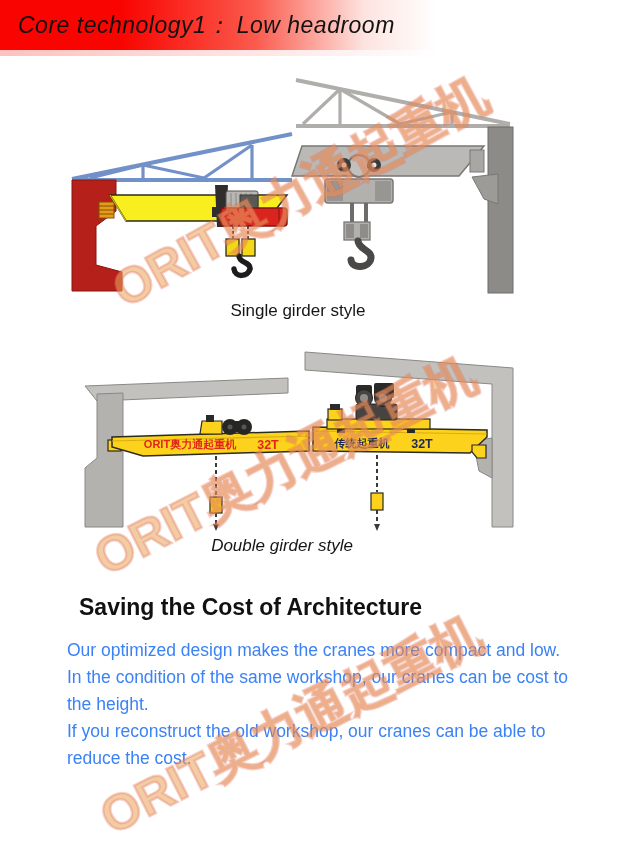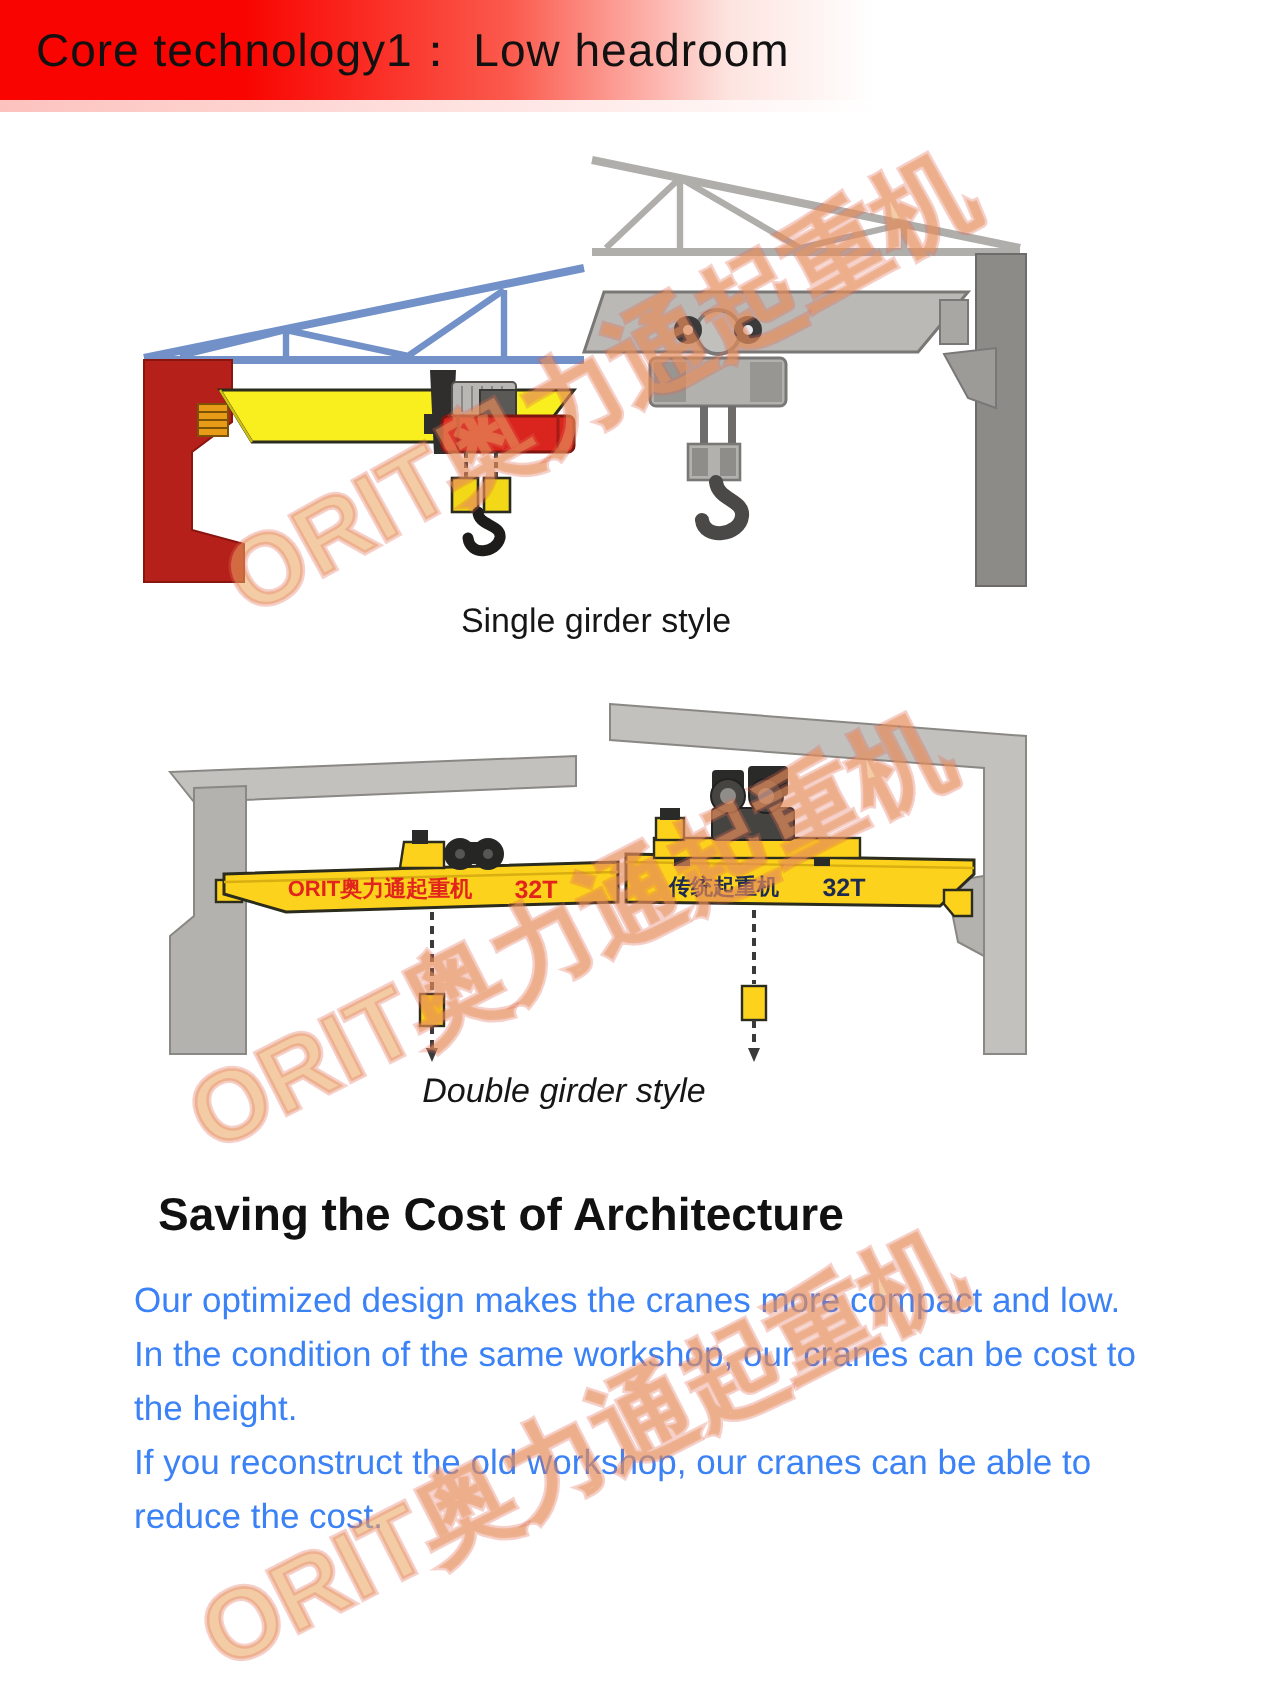--- a/index.html
+++ b/index.html
@@ -1,21 +1,21 @@
 <!DOCTYPE html>
 <html><head>
 <meta charset="utf-8">
 <style>
   html,body{margin:0;padding:0;}
   body{width:640px;height:850px;position:relative;background:#ffffff;overflow:hidden;
        font-family:"Liberation Sans",sans-serif;}
 
   
   .banner{position:absolute;left:0;top:0;width:608px;height:50px;z-index:9;
-    background:linear-gradient(90deg,#f90400 0%,#f90400 20%,#fb5a4d 42%,#fde4e0 60%,#ffffff 72%,#ffffff 100%);}
+    background:linear-gradient(90deg,#f90400 0%,#f90400 20%,#fb5a4d 42%,#fde4e0 60%,#ffffff 72%,#ffffff 100%);font-style:italic;}
   .banner::after{content:"";position:absolute;left:0;bottom:-6px;height:6px;right:0;
     background:linear-gradient(90deg,rgba(250,120,110,.45),rgba(255,255,255,0) 72%);}
   .banner-title{position:absolute;left:18px;top:0;line-height:50px;font-size:23px;color:#111111;
     letter-spacing:.5px;white-space:pre;}
 
   
   svg.art{position:absolute;left:0;top:0;z-index:1;}
 
   
   .caption{position:absolute;width:300px;text-align:center;font-size:17px;color:#161616;z-index:3;}

